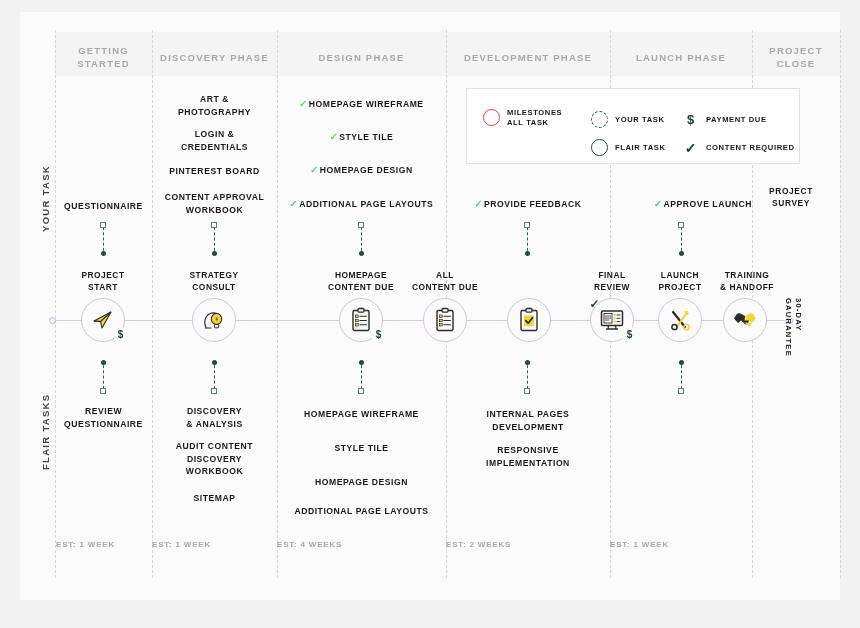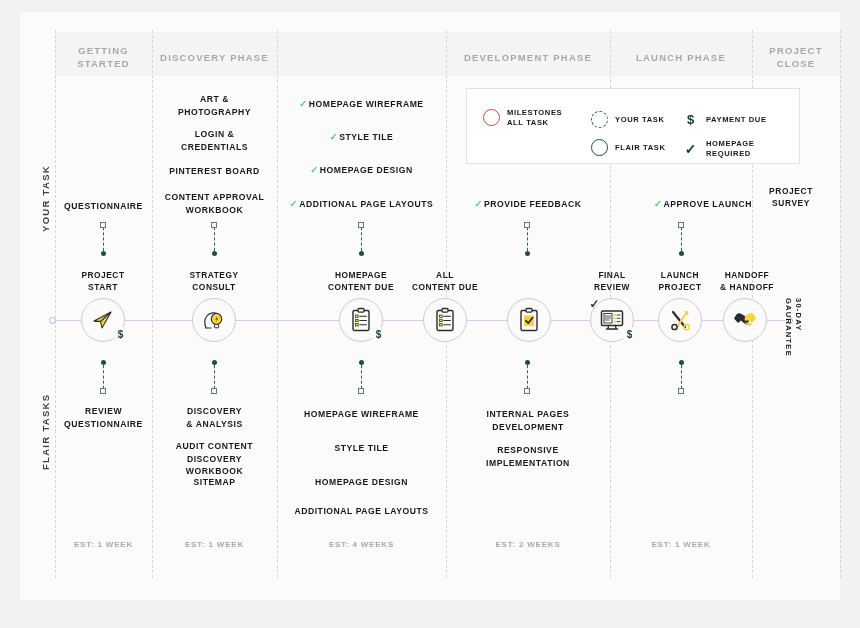--- a/index.html
+++ b/index.html
@@ -210,21 +210,21 @@
     align-items: center;
     justify-content: center;
     color: #17433a;
     font-weight: bold;
   }
 
   
   .est {
     position: absolute;
     top: 540px;
-    text-align: center;
+    text-align: left;
     font-size: 8px;
     font-weight: bold;
     letter-spacing: 0.8px;
     color: #a9a9a9;
   }
 
   
   .guarantee {
     position: absolute;
     left: 803px; top: 298px;
@@ -267,20 +267,23 @@
   <div class="col-div" style="left:752px"></div>
   <div class="col-div" style="left:840px"></div>
 
   <div class="col-head" style="left:55px;width:97px;top:44px">
     <div>GETTING</div>
     <div>STARTED</div>
   </div>
   <div class="col-head" style="left:152px;width:125px;top:51px">
     <div>DISCOVERY PHASE</div>
   </div>
+  <div class="col-head" style="left:277px;width:169px;top:51px">
+    <div>DESIGN PHASE</div>
+  </div>
   <div class="col-head" style="left:446px;width:164px;top:51px">
     <div>DEVELOPMENT PHASE</div>
   </div>
   <div class="col-head" style="left:610px;width:142px;top:51px">
     <div>LAUNCH PHASE</div>
   </div>
   <div class="col-head" style="left:752px;width:88px;top:44px">
     <div>PROJECT</div>
     <div>CLOSE</div>
   </div>
@@ -315,21 +318,21 @@
       <div class="lg-glyph" style="font-size:13px">
         <span>$</span>
       </div>
       <div class="lg-txt">PAYMENT DUE</div>
     </div>
 
     <div class="legend-item" style="left:215px;top:50px">
       <div class="lg-glyph" style="font-size:14px">
         <span>✓</span>
       </div>
-      <div class="lg-txt">HOMEPAGE REQUIRED</div>
+      <div class="lg-txt">CONTENT REQUIRED</div>
     </div>
   </div>
 
   <div class="task" style="left:56px;width:95px;top:200px">
     <span>QUESTIONNAIRE</span>
   </div>
 
   <div class="task" style="left:152px;width:125px;top:93px">
     <div>ART &amp;</div>
     <div>PHOTOGRAPHY</div>
@@ -415,21 +418,21 @@
   </div>
   <div class="mstone-title" style="left:577px;width:70px;top:270px">
     <div>FINAL</div>
     <div>REVIEW</div>
   </div>
   <div class="mstone-title" style="left:645px;width:70px;top:270px">
     <div>LAUNCH</div>
     <div>PROJECT</div>
   </div>
   <div class="mstone-title" style="left:710px;width:74px;top:270px">
-    <div>HANDOFF</div>
+    <div>TRAINING</div>
     <div>&amp; HANDOFF</div>
   </div>
 
   <div class="rail"></div>
   <div class="rail-cap" style="left:49px"></div>
   <div class="rail-cap" style="left:786px"></div>
 
   <div class="circle" style="left:81px">
     <svg width="24" height="24" viewBox="0 0 24 24">
       <path d="M3 13 L20 4 L11 20 L9.5 13.5 Z" fill="#f5d33d" stroke="#2b2b2b" stroke-width="1.1" stroke-linejoin="round"></path>
@@ -560,21 +563,21 @@
 
   <div class="task" style="left:152px;width:125px;top:405px">
     <div>DISCOVERY</div>
     <div>&amp; ANALYSIS</div>
   </div>
   <div class="task" style="left:152px;width:125px;top:440px">
     <div>AUDIT CONTENT</div>
     <div>DISCOVERY</div>
     <div>WORKBOOK</div>
   </div>
-  <div class="task" style="left:152px;width:125px;top:476px">
+  <div class="task" style="left:152px;width:125px;top:492px">
     <span>SITEMAP</span>
   </div>
 
   <div class="task" style="left:277px;width:169px;top:408px">
     <span>HOMEPAGE WIREFRAME</span>
   </div>
   <div class="task" style="left:277px;width:169px;top:442px">
     <span>STYLE TILE</span>
   </div>
   <div class="task" style="left:277px;width:169px;top:476px">

